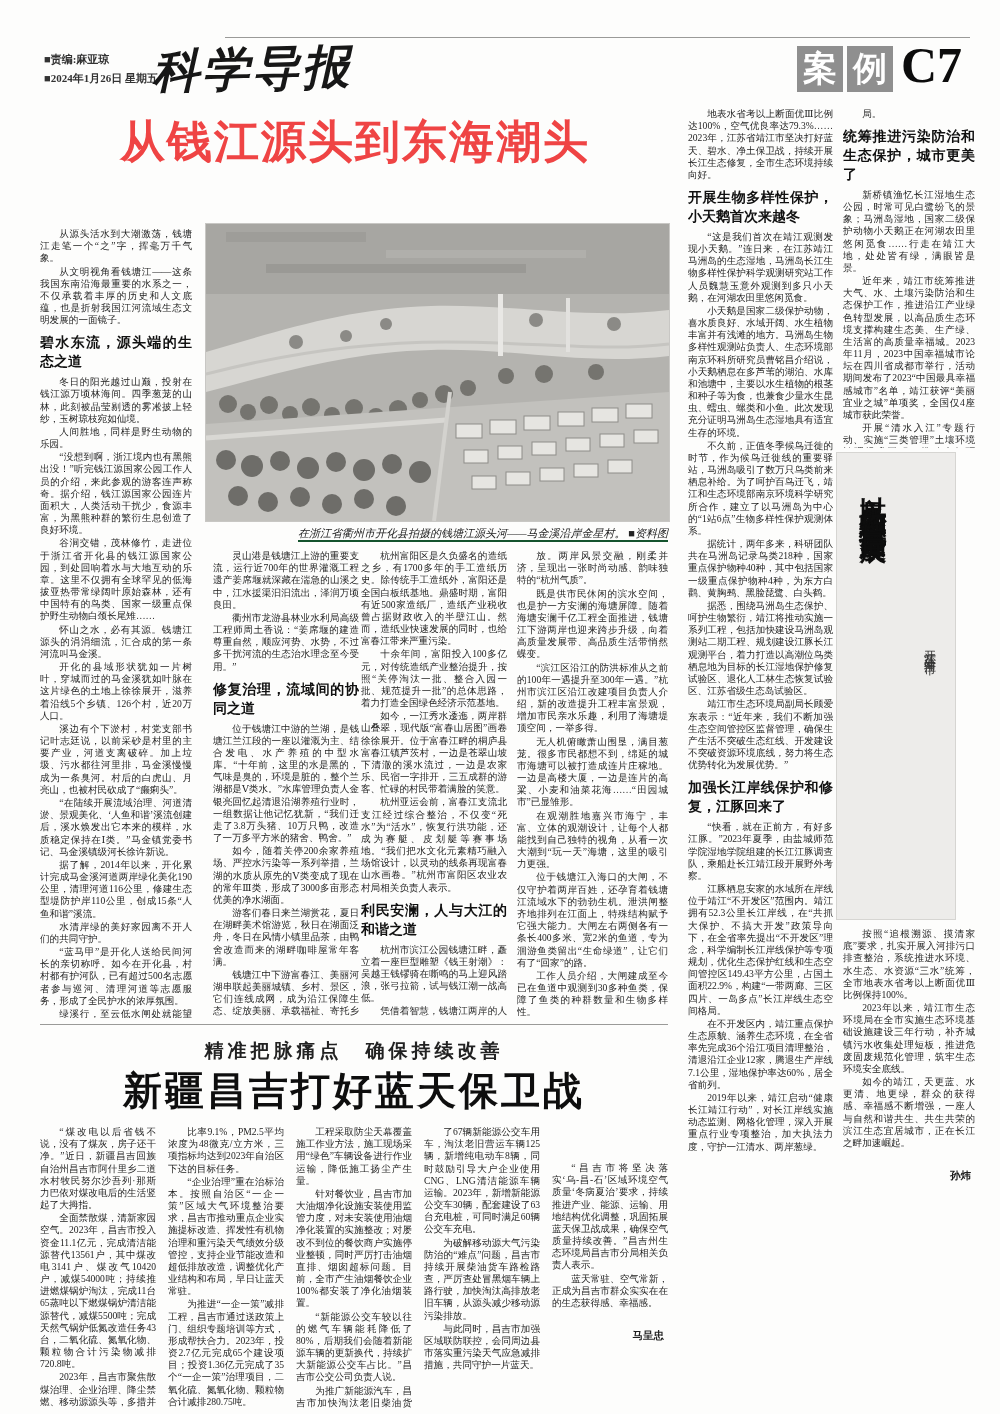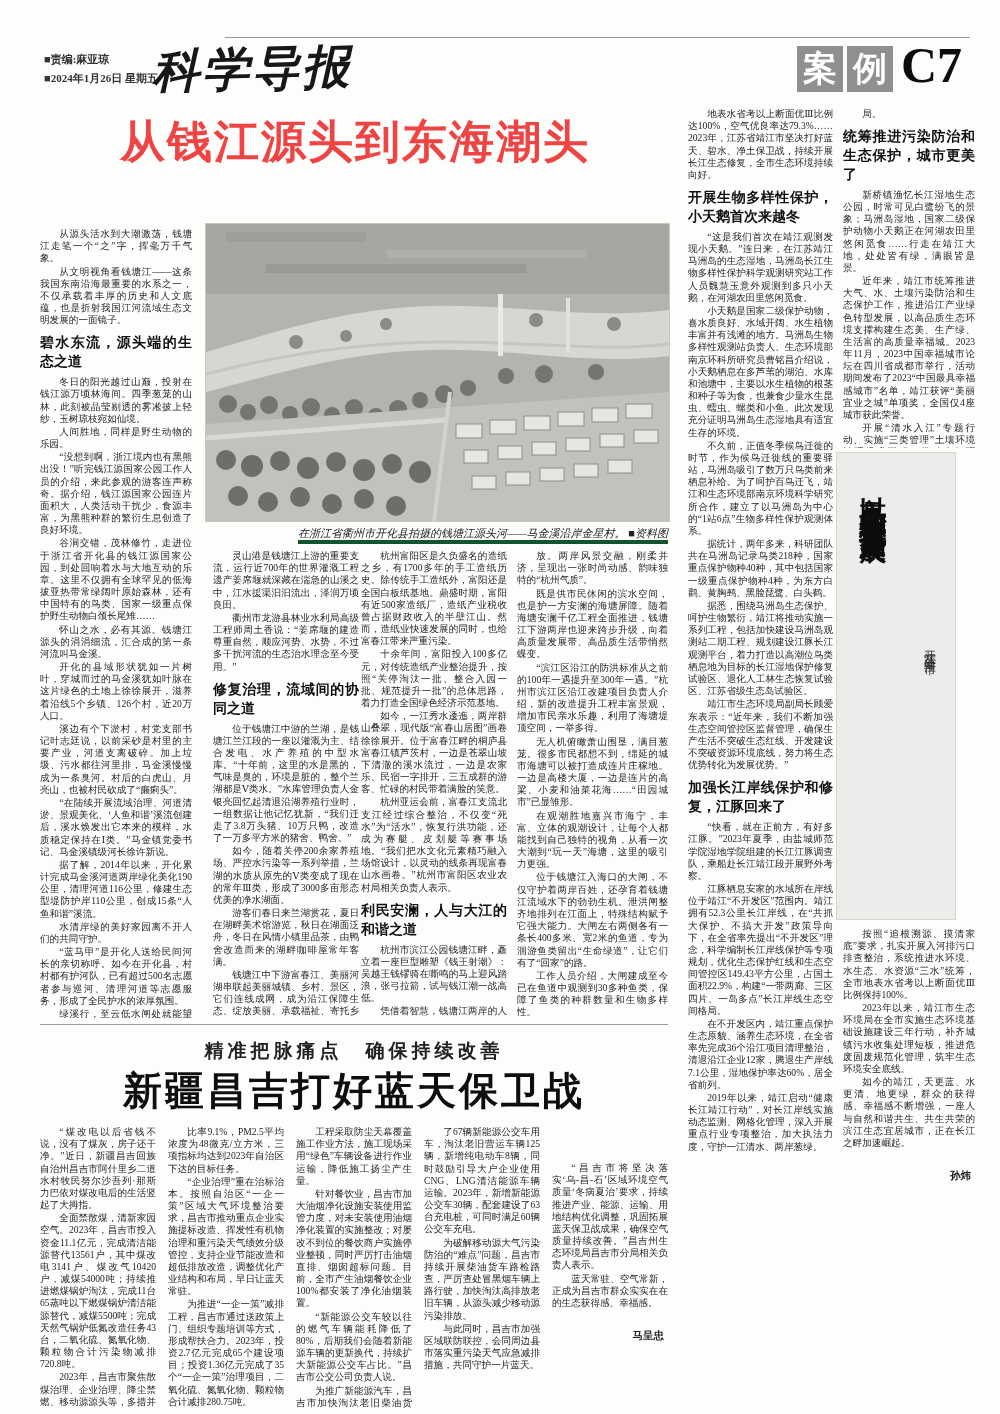--- a/index.html
+++ b/index.html
@@ -20,21 +20,21 @@
   .kicker{width:628px;text-align:center;font-family:"Liberation Sans","DejaVu Sans",sans-serif;
           font-weight:600;font-size:19px;letter-spacing:4px;color:#222;}
   .cjhead{width:628px;text-align:center;font-size:39px;font-weight:700;letter-spacing:3px;color:#0e0e0e;}
   
   .col{font-size:9.6px;line-height:1.27;text-align:justify;overflow:hidden;color:#1d1d1d;}
   .para{text-indent:2em;margin:0 0 1px 0;}
   .subhead{font-family:"Liberation Sans","DejaVu Sans",sans-serif;font-weight:700;font-size:14px;
            line-height:1.35;margin:7px 0 5px 0;color:#111;}
   .byline{text-align:right;font-weight:700;padding-right:4px;margin-top:20px;font-size:10.5px;}
   .caption{width:463px;text-align:right;font-size:11px;font-style:italic;color:#222;}
-  .caption span{border-bottom:4px solid #14532d;padding-bottom:1px;}
+  .caption span{border-bottom:2px solid #14532d;padding-bottom:1px;}
   
   .vbox{background:#edecea;border:1px solid #d6d5d2;}
   .vtitle{writing-mode:vertical-rl;text-orientation:upright;font-size:27px;font-weight:700;
           letter-spacing:3px;color:#0d0d0d;}
   .vkicker{writing-mode:vertical-rl;text-orientation:upright;font-size:12px;color:#333;letter-spacing:2px;}
   .photo{background:#b7b6b2;overflow:hidden;border:1px solid #c8c7c4;}
 </style>
 </head>
 <body>
 

